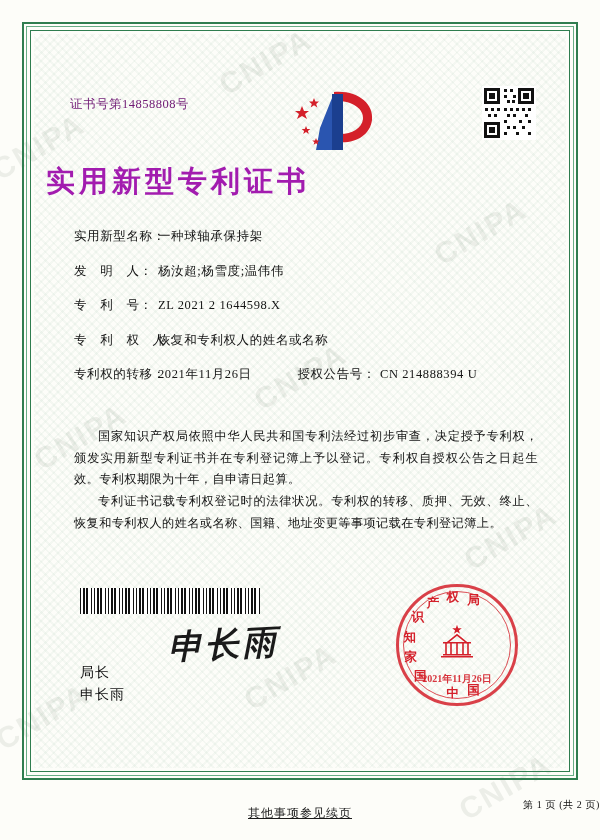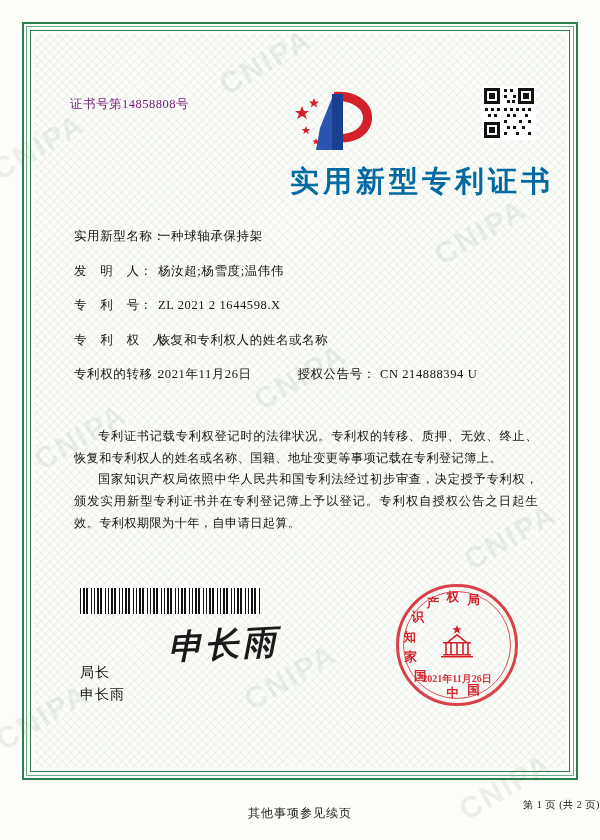--- a/index.html
+++ b/index.html
@@ -109,25 +109,25 @@
     top: 36px;
     width: 54px;
     height: 54px;
     background: #ffffff;
   }
   .title {
     position: absolute;
     top: 112px;
     left: 0;
     right: 0;
-    text-align: right;
+    text-align: left;
     font-size: 29px;
     font-weight: bold;
     letter-spacing: 4px;
-    color: #0369a1;
+    color: #a21caf;
     font-family: Liberation Mono, monospace;
   }
   .fields {
     position: absolute;
     top: 178px;
     left: 28px;
     right: 14px;
   }
   .field-row {
     font-size: 12.5px;
@@ -264,20 +264,21 @@
   }
   .footer-note {
     position: absolute;
     left: 0;
     right: 0;
     bottom: 18px;
     text-align: center;
     font-size: 12px;
     color: #1a1a1a;
     letter-spacing: 1px;
+    text-decoration: underline;
   }
 </style>
 </head>
 <body>
 
 <div class="page">
 
   <div class="wm wm1">CNIPA</div>
   <div class="wm wm2">CNIPA</div>
   <div class="wm wm3">CNIPA</div>
@@ -372,22 +373,22 @@
       <div class="field-row">
         <span class="flabel wide">专　利　权　人：</span><span class="fval">恢复和专利权人的姓名或名称</span>
       </div>
       <div class="field-row row-split">
         <span class="flabel">专利权的转移：</span><span class="fval">2021年11月26日</span>
         <span class="seg2"><span class="flabel">授权公告号：</span><span class="fval">CN 214888394 U</span></span>
       </div>
     </div>
 
     <div class="paras">
+      <div class="para">国家知识产权局依照中华人民共和国专利法经过初步审查，决定授予专利权，颁发实用新型专利证书并在专利登记簿上予以登记。专利权自授权公告之日起生效。专利权期限为十年，自申请日起算。</div>
       <div class="para">专利证书记载专利权登记时的法律状况。专利权的转移、质押、无效、终止、恢复和专利权人的姓名或名称、国籍、地址变更等事项记载在专利登记簿上。</div>
-      <div class="para">国家知识产权局依照中华人民共和国专利法经过初步审查，决定授予专利权，颁发实用新型专利证书并在专利登记簿上予以登记。专利权自授权公告之日起生效。专利权期限为十年，自申请日起算。</div>
     </div>
 
     <div class="barcode"></div>
 
     <div class="sig-label">
       <div>局长</div>
       <div>申长雨</div>
     </div>
     <div class="sig-script">申长雨</div>
 

